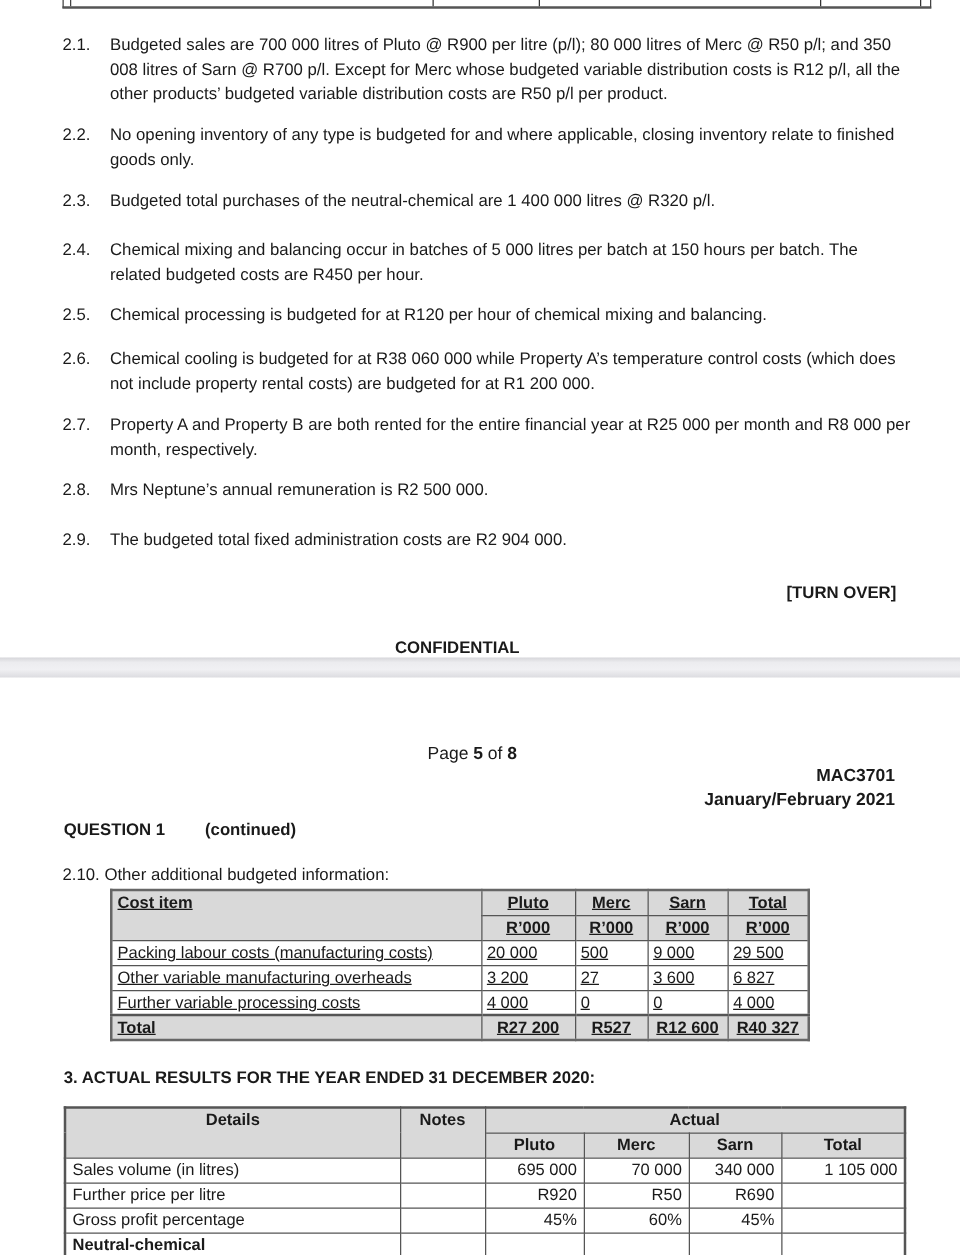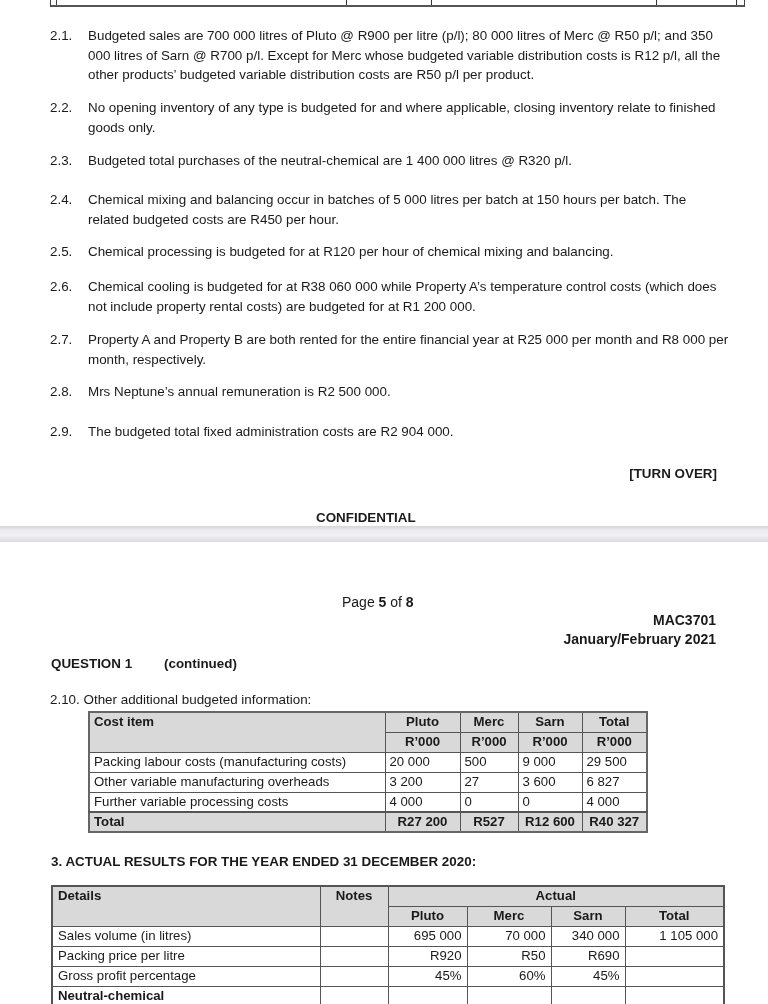--- a/index.html
+++ b/index.html
@@ -34,46 +34,46 @@
   .p210 { position: absolute; top: 692px; left: 50px; font-size: 13.4px; }
 
   
   table { border-collapse: collapse; position: absolute; font-size: 13.2px; }
   .cost-table { left: 88px; top: 711px; }
   .cost-table td { border: 1px solid #555; height: 20px; padding: 0 4px; line-height: 18px; }
   .cost-table .hdr { background: #d9d9d9; font-weight: bold; }
   .cost-table .num { text-align: left; }
   .cost-table .c { text-align: center; }
   .cost-table tr.total td { background: #d9d9d9; font-weight: bold; border-top: 2px solid #555; }
-  .cost-table { border: 2px solid #666; }
+  .cost-table { border: 2px solid #666; text-decoration: underline; }
 
   .sec3 { position: absolute; top: 854px; left: 51px; font-size: 13.4px; font-weight: bold; }
 
   
   .actual-table { left: 51px; top: 885px; border: 2px solid #555; }
   .actual-table td { border: 1px solid #555; height: 20px; padding: 0 5px; line-height: 18px; }
-  .actual-table .hdr { background: #d9d9d9; font-weight: bold; }
+  .actual-table .hdr { background: #d9d9d9; font-weight: bold; text-align: center; }
   .actual-table .num { text-align: right; }
   .actual-table .c { text-align: center; }
   .actual-table .bold { font-weight: bold; }
 </style>
 </head>
 <body>
 
 <div class="top-fragment">
   <div class="inner"></div>
   <div class="div" style="left:295px"></div>
   <div class="div" style="left:380px"></div>
   <div class="div" style="left:605px"></div>
   <div class="div" style="left:685px"></div>
 </div>
 
 <div class="para" style="top:26px">
   <span class="num">2.1.</span>
-  <span class="txt">Budgeted sales are 700 000 litres of Pluto @ R900 per litre (p/l); 80 000 litres of Merc @ R50 p/l; and 350 000 litres of Sarn @ R700 p/l. Except for Merc whose budgeted variable distribution costs is R12 p/l, all the other products’ budgeted variable distribution costs are R50 p/l per product.</span>
+  <span class="txt">Budgeted sales are 700 000 litres of Pluto @ R900 per litre (p/l); 80 000 litres of Merc @ R50 p/l; and 350 008 litres of Sarn @ R700 p/l. Except for Merc whose budgeted variable distribution costs is R12 p/l, all the other products’ budgeted variable distribution costs are R50 p/l per product.</span>
 </div>
 <div class="para" style="top:98px">
   <span class="num">2.2.</span>
   <span class="txt">No opening inventory of any type is budgeted for and where applicable, closing inventory relate to finished goods only.</span>
 </div>
 <div class="para" style="top:151px">
   <span class="num">2.3.</span>
   <span class="txt">Budgeted total purchases of the neutral-chemical are 1 400 000 litres @ R320 p/l.</span>
 </div>
 <div class="para" style="top:190px">
@@ -193,21 +193,21 @@
   </tr>
   <tr>
     <td>Sales volume (in litres)</td>
     <td></td>
     <td class="num">695 000</td>
     <td class="num">70 000</td>
     <td class="num">340 000</td>
     <td class="num">1 105 000</td>
   </tr>
   <tr>
-    <td>Packing price per litre</td>
+    <td>Further price per litre</td>
     <td></td>
     <td class="num">R920</td>
     <td class="num">R50</td>
     <td class="num">R690</td>
     <td class="num"></td>
   </tr>
   <tr>
     <td>Gross profit percentage</td>
     <td></td>
     <td class="num">45%</td>

